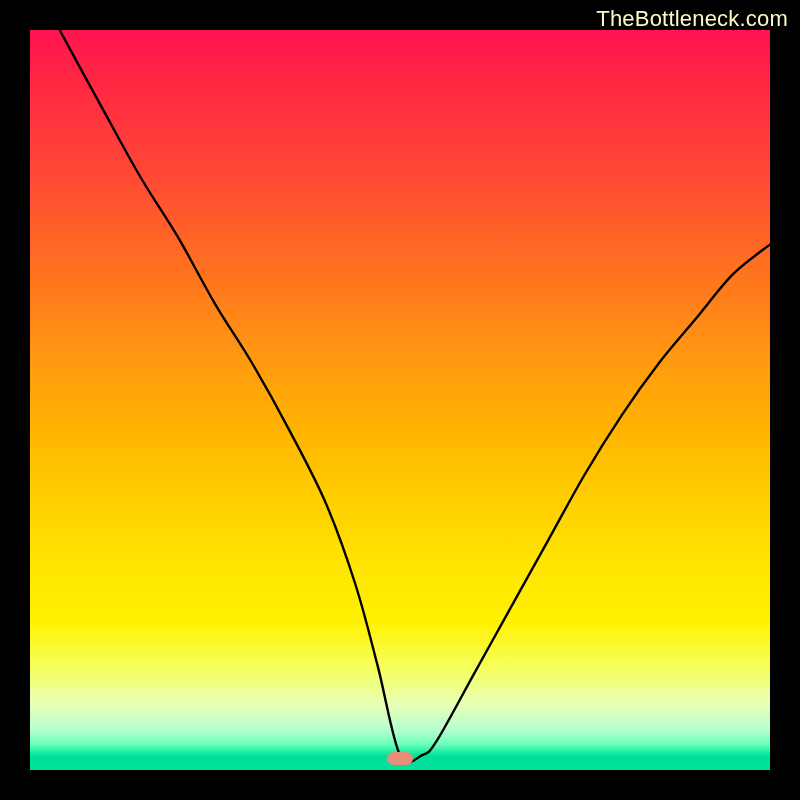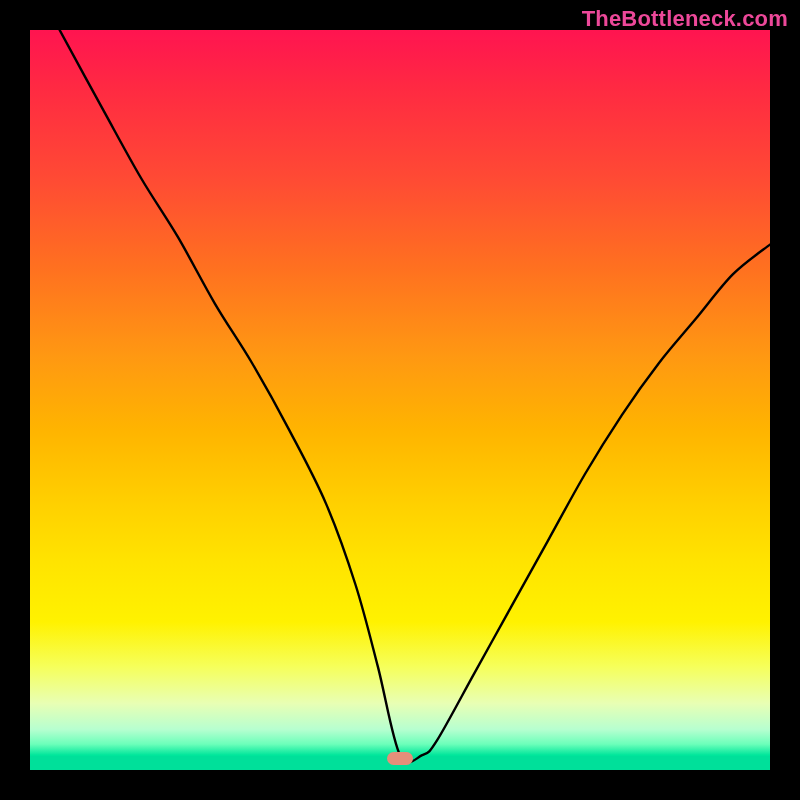--- a/index.html
+++ b/index.html
@@ -14,23 +14,23 @@
   .frame {
     position: relative;
     width: 800px;
     height: 800px;
     background: #000;
   }
   .watermark {
     position: absolute;
     top: 6px;
     right: 12px;
-    color: #ec4899;
+    color: #fef9c3;
     font-size: 22px;
-    font-weight: 700;
+    font-weight: 400;
     letter-spacing: 0.2px;
     z-index: 10;
   }
   .plot-area {
     position: absolute;
     left: 30px;
     top: 30px;
     width: 740px;
     height: 740px;
     overflow: hidden;

